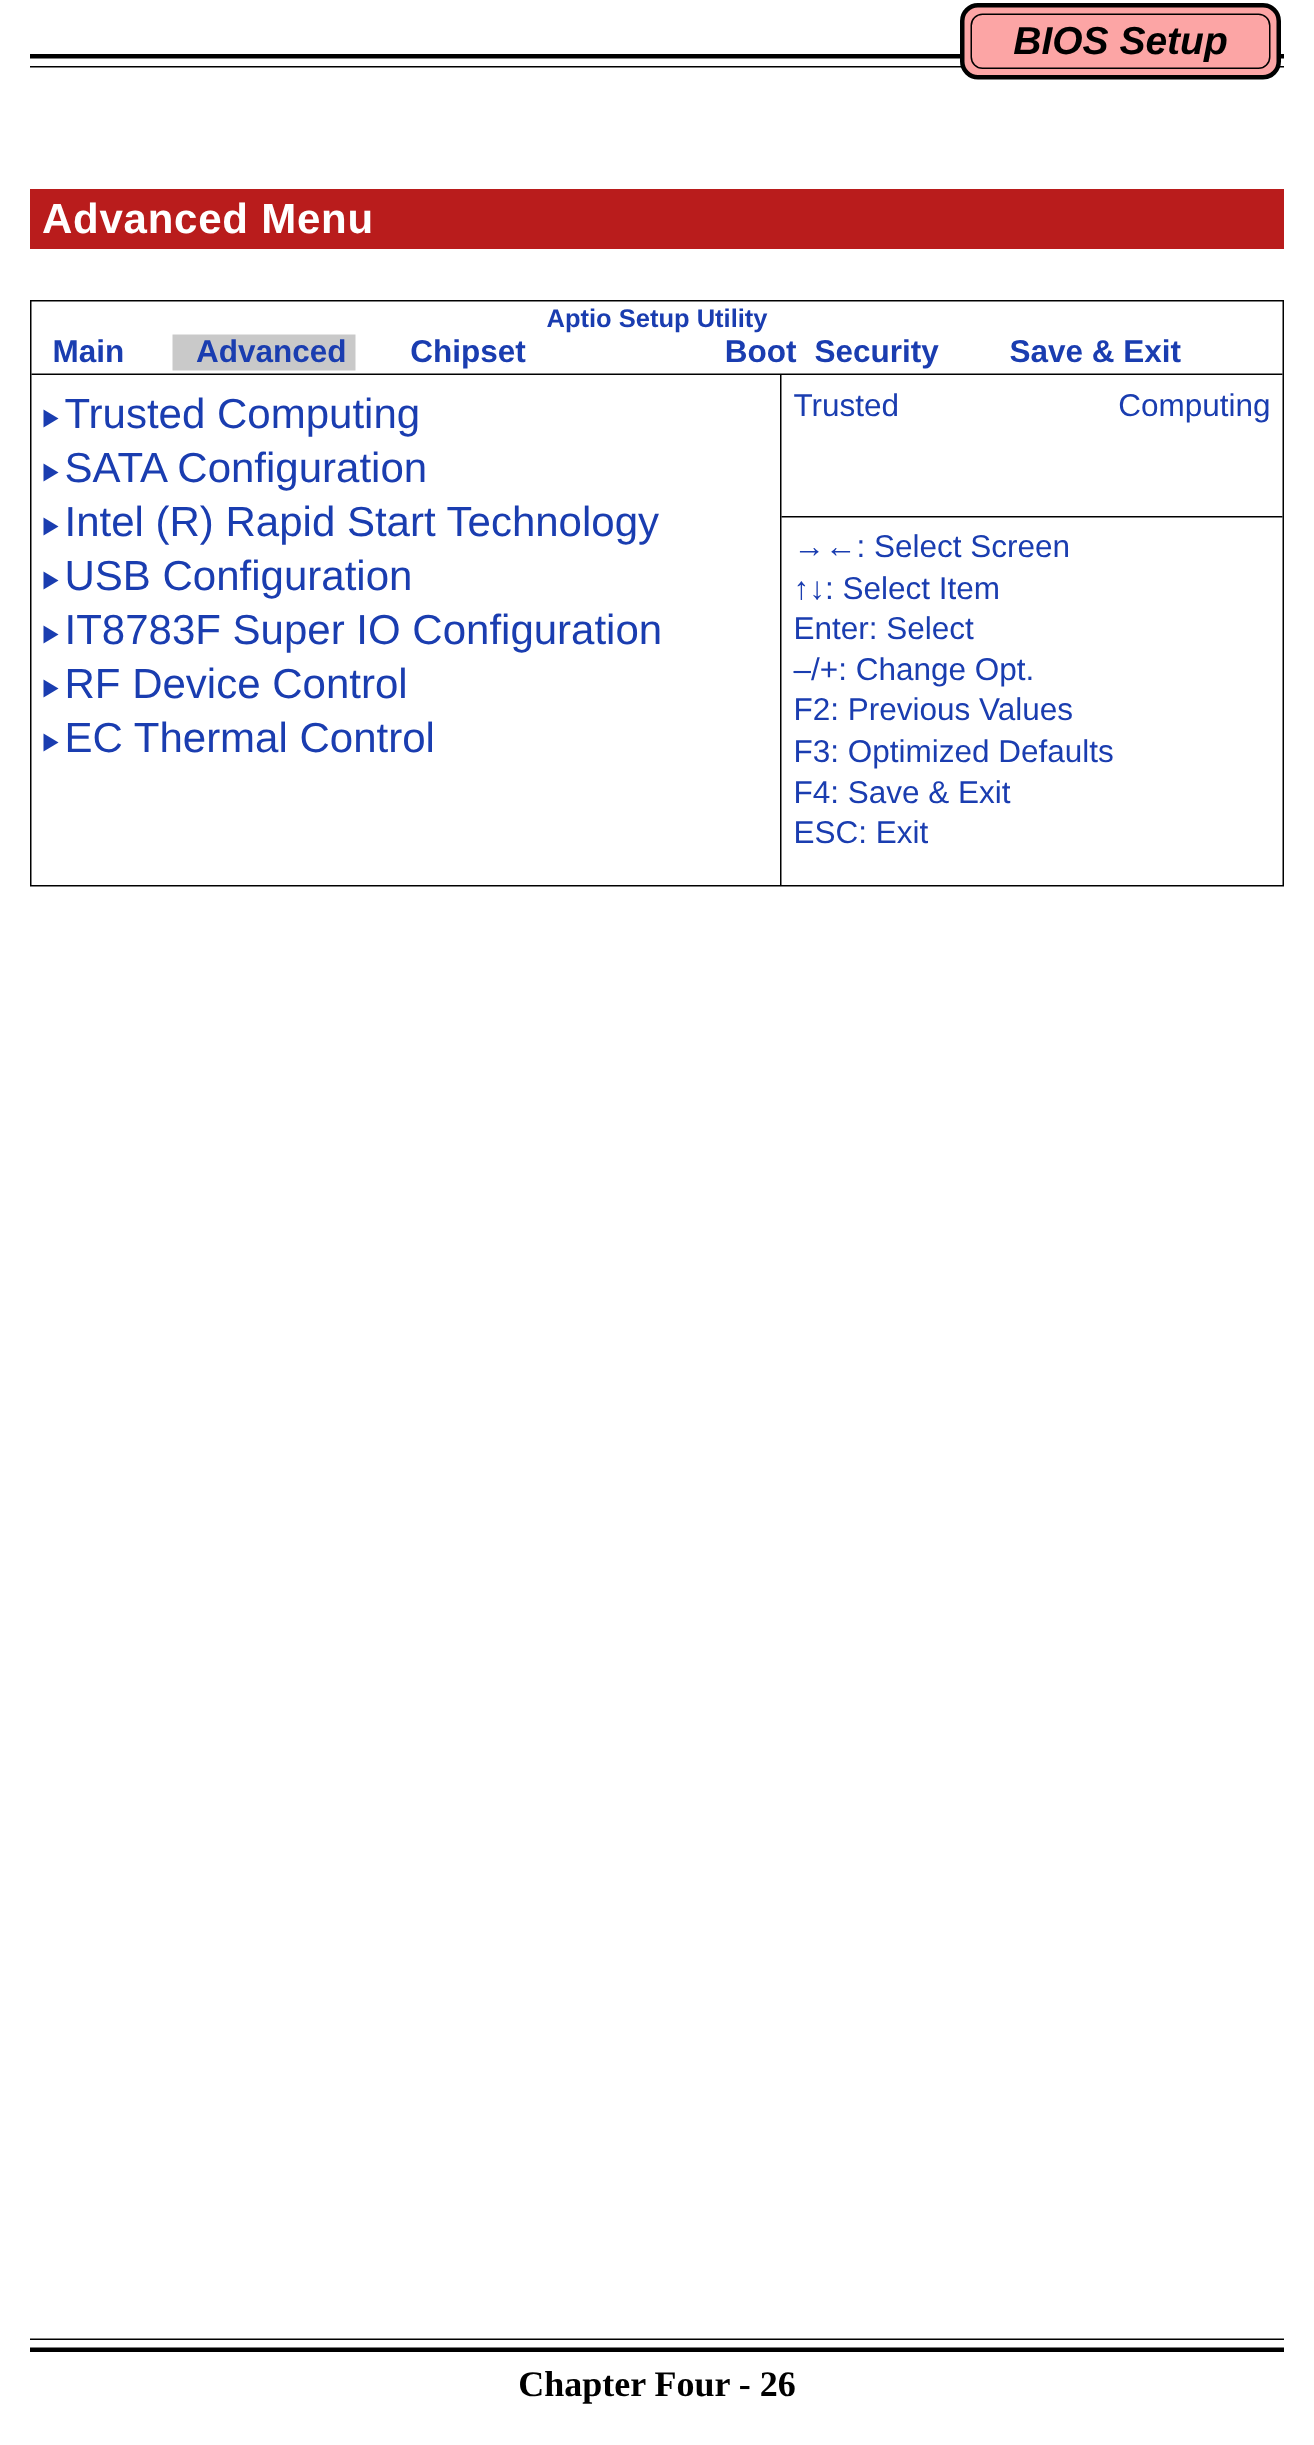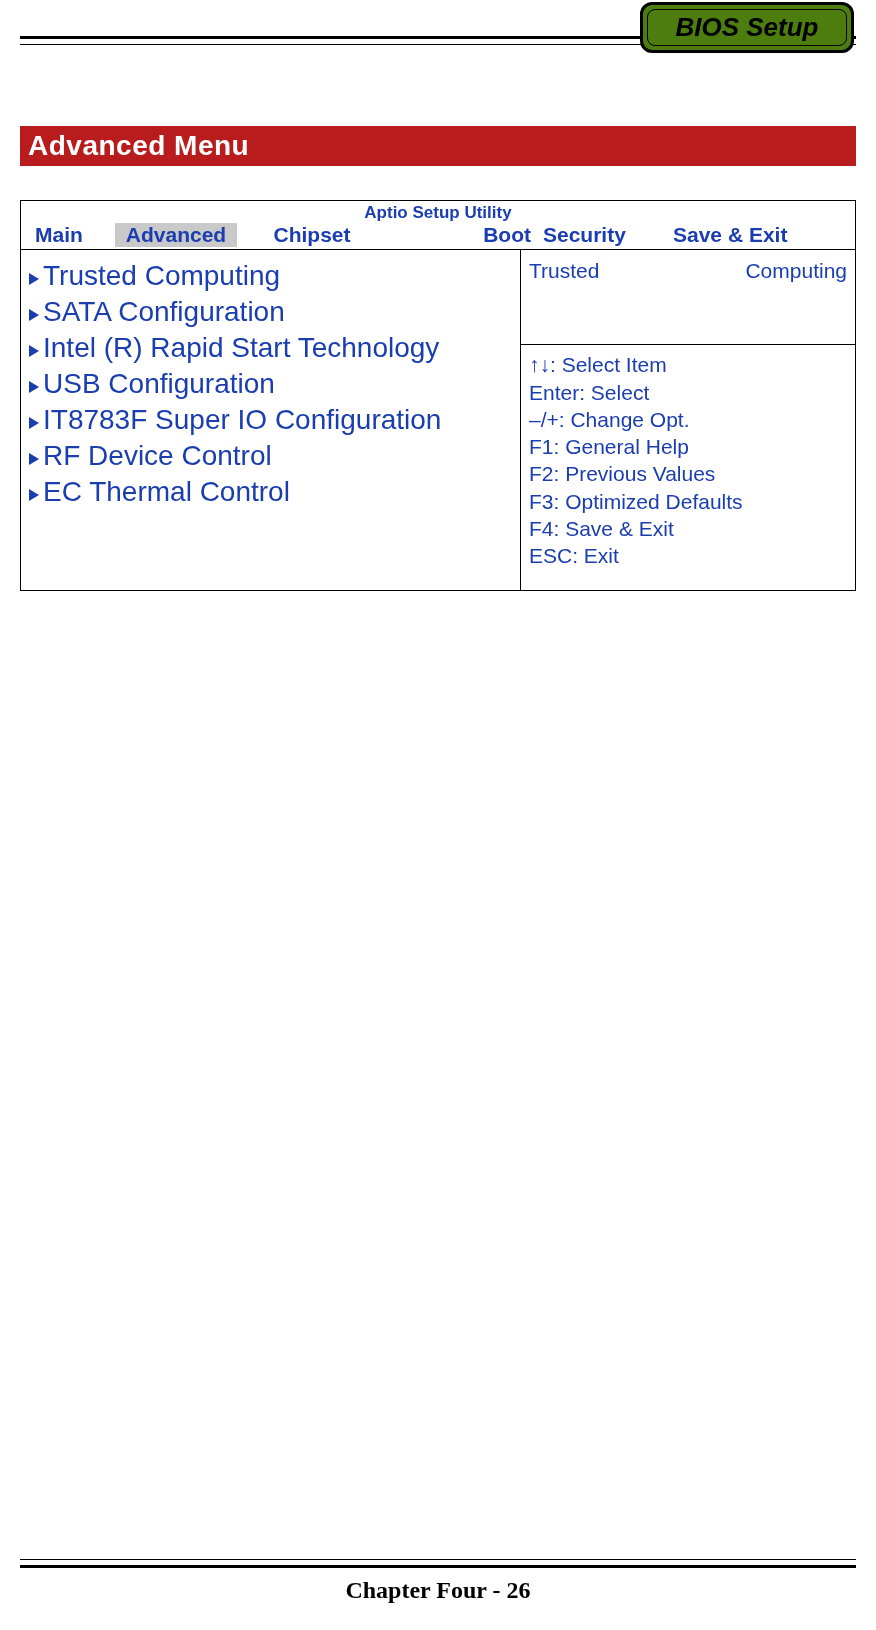--- a/index.html
+++ b/index.html
@@ -25,21 +25,21 @@
     .top-rule-inner {
       position: absolute;
       left: 20px; right: 20px;
       top: 44px;
       border-top: 1px solid #000;
     }
     .badge {
       position: absolute;
       right: 22px;
       top: 2px;
-      background: #4d7c0f;
+      background: #fca5a5;
       border: 3px solid #000;
       border-radius: 12px;
       padding: 6px 0;
       width: 214px;
       text-align: center;
     }
     .badge-inner {
       border: 1px solid #000;
       border-radius: 8px;
       padding: 2px 10px;
@@ -84,21 +84,21 @@
       display: flex;
       gap: 0;
       padding: 0 8px 2px 8px;
       font-weight: bold;
       color: #1a3db0;
     }
     .tab {
       padding: 0 6px;
     }
     .tab.main { width: 86px; }
-    .tab.advanced { background: #c9c9c9; width: 122px; text-align: center;}
+    .tab.advanced { background: #c9c9c9; width: 122px; text-align: right;}
     .tab.chipset { width: 150px; text-align: center;}
     .tab.boot { width: 150px; text-align: right;}
     .tab.security { width: 130px; text-align: left;}
     .tab.save { flex:1; text-align: left;}
 
     .bios-body {
       display: flex;
     }
     .left-col {
       flex: 0 0 500px;
@@ -201,24 +201,24 @@
       <div class="menu-item"><span class="tri"></span><span>EC Thermal Control</span></div>
     </div>
     <div class="right-col">
       <div class="help-top">
         <div class="help-top-line">
           <span>Trusted</span>
           <span>Computing</span>
         </div>
       </div>
       <div class="help-bottom">
+        <div>→←: Select Screen</div>
         <div>↑↓: Select Item</div>
         <div>Enter: Select</div>
         <div>–/+: Change Opt.</div>
-        <div>F1: General Help</div>
         <div>F2: Previous Values</div>
         <div>F3: Optimized Defaults</div>
         <div>F4: Save &amp; Exit</div>
         <div>ESC: Exit</div>
       </div>
     </div>
   </div>
 </div>
 
 <div class="bottom-rule-outer"></div>

